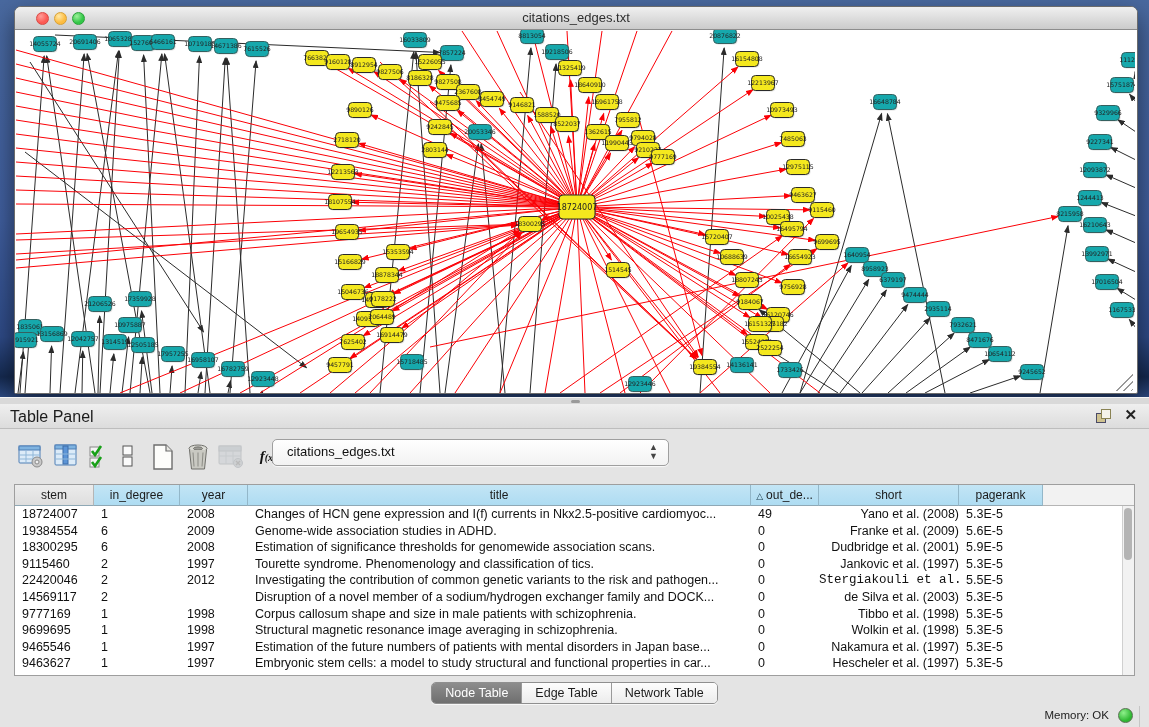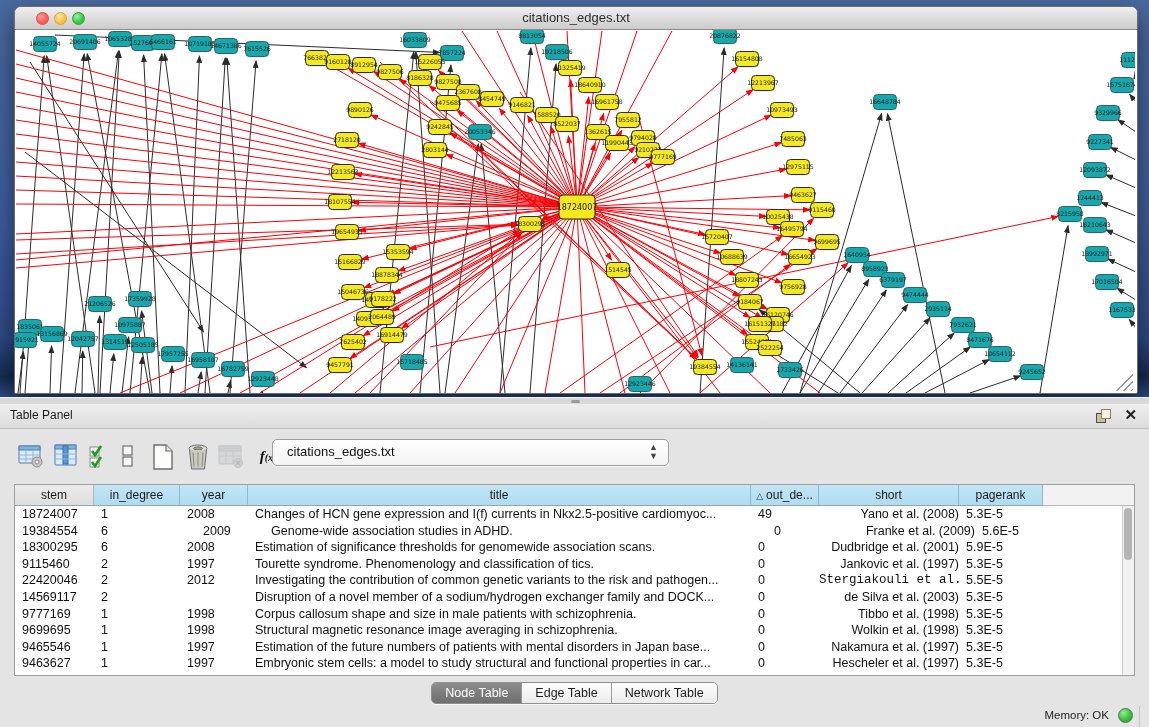--- a/index.html
+++ b/index.html
@@ -23,21 +23,21 @@
     clip-path:polygon(100% 0,100% 100%,0 100%);}
   #netsvg text{font-family:"DejaVu Sans",sans-serif;}
 
   
   #splitter{position:absolute;left:0;top:397px;width:1149px;height:7px;background:#d9d9d9;border-top:1px solid #f5f5f5;}
   #split-handle{position:absolute;left:571px;top:2px;width:9px;height:3px;border-radius:2px;background:#9a9a9a;}
 
   
   #tpanel{position:absolute;left:0;top:404px;width:1149px;height:323px;background:#e4e4e4;}
   #phead{position:relative;height:24px;background:linear-gradient(#efefef,#dcdcdc);border-bottom:1px solid #bdbdbd;}
-  #phead .ptitle{position:absolute;left:10px;top:4px;font-size:12px;color:#1c1c1c;}
+  #phead .ptitle{position:absolute;left:10px;top:4px;font-size:16px;color:#1c1c1c;}
   #float-ic{position:absolute;right:38px;top:5px;width:15px;height:14px;cursor:pointer;}
   #float-ic .sq1{position:absolute;left:0;bottom:0;width:8px;height:8px;border:1px solid #4a4a66;background:#cfc290;}
   #float-ic .sq2{position:absolute;right:0;top:0;width:8px;height:8px;border:1px solid #8a8354;background:#f4f2ea;}
   #close-ic{position:absolute;right:12px;top:2px;font-size:15px;font-weight:bold;color:#222;cursor:pointer;}
 
   #toolbar{position:relative;height:52px;}
   .tbtn{position:absolute;top:12px;width:30px;height:30px;border:none;background:transparent;padding:2px;cursor:pointer;}
   .tbtn svg{display:block;}
   .tbtn.disabled{opacity:.45;}
   #fx-btn{font-size:15px;font-style:italic;font-weight:bold;color:#111;font-family:"Liberation Serif",serif;}
@@ -964,21 +964,21 @@
             <div class="tc" style="width: 86px;">1</div>
             <div class="tc" style="width: 68px;">2008</div>
             <div class="tc" style="width: 503px;">Changes of HCN gene expression and I(f) currents in Nkx2.5-positive cardiomyoc...</div>
             <div class="tc" style="width: 68px;">49</div>
             <div class="tc center" style="width: 140px;">Yano et al. (2008)</div>
             <div class="tc" style="width: 84px;">5.3E-5</div>
           </div>
           <div class="trow">
             <div class="tc" style="width: 79px;">19384554</div>
             <div class="tc" style="width: 86px;">6</div>
-            <div class="tc" style="width: 68px; margin-left: 16px;">2009</div>
+            <div class="tc" style="width: 68px;">2009</div>
             <div class="tc" style="width: 503px;">Genome-wide association studies in ADHD.</div>
             <div class="tc" style="width: 68px;">0</div>
             <div class="tc center" style="width: 140px;">Franke et al. (2009)</div>
             <div class="tc" style="width: 84px;">5.6E-5</div>
           </div>
           <div class="trow">
             <div class="tc" style="width: 79px;">18300295</div>
             <div class="tc" style="width: 86px;">6</div>
             <div class="tc" style="width: 68px;">2008</div>
             <div class="tc" style="width: 503px;">Estimation of significance thresholds for genomewide association scans.</div>

